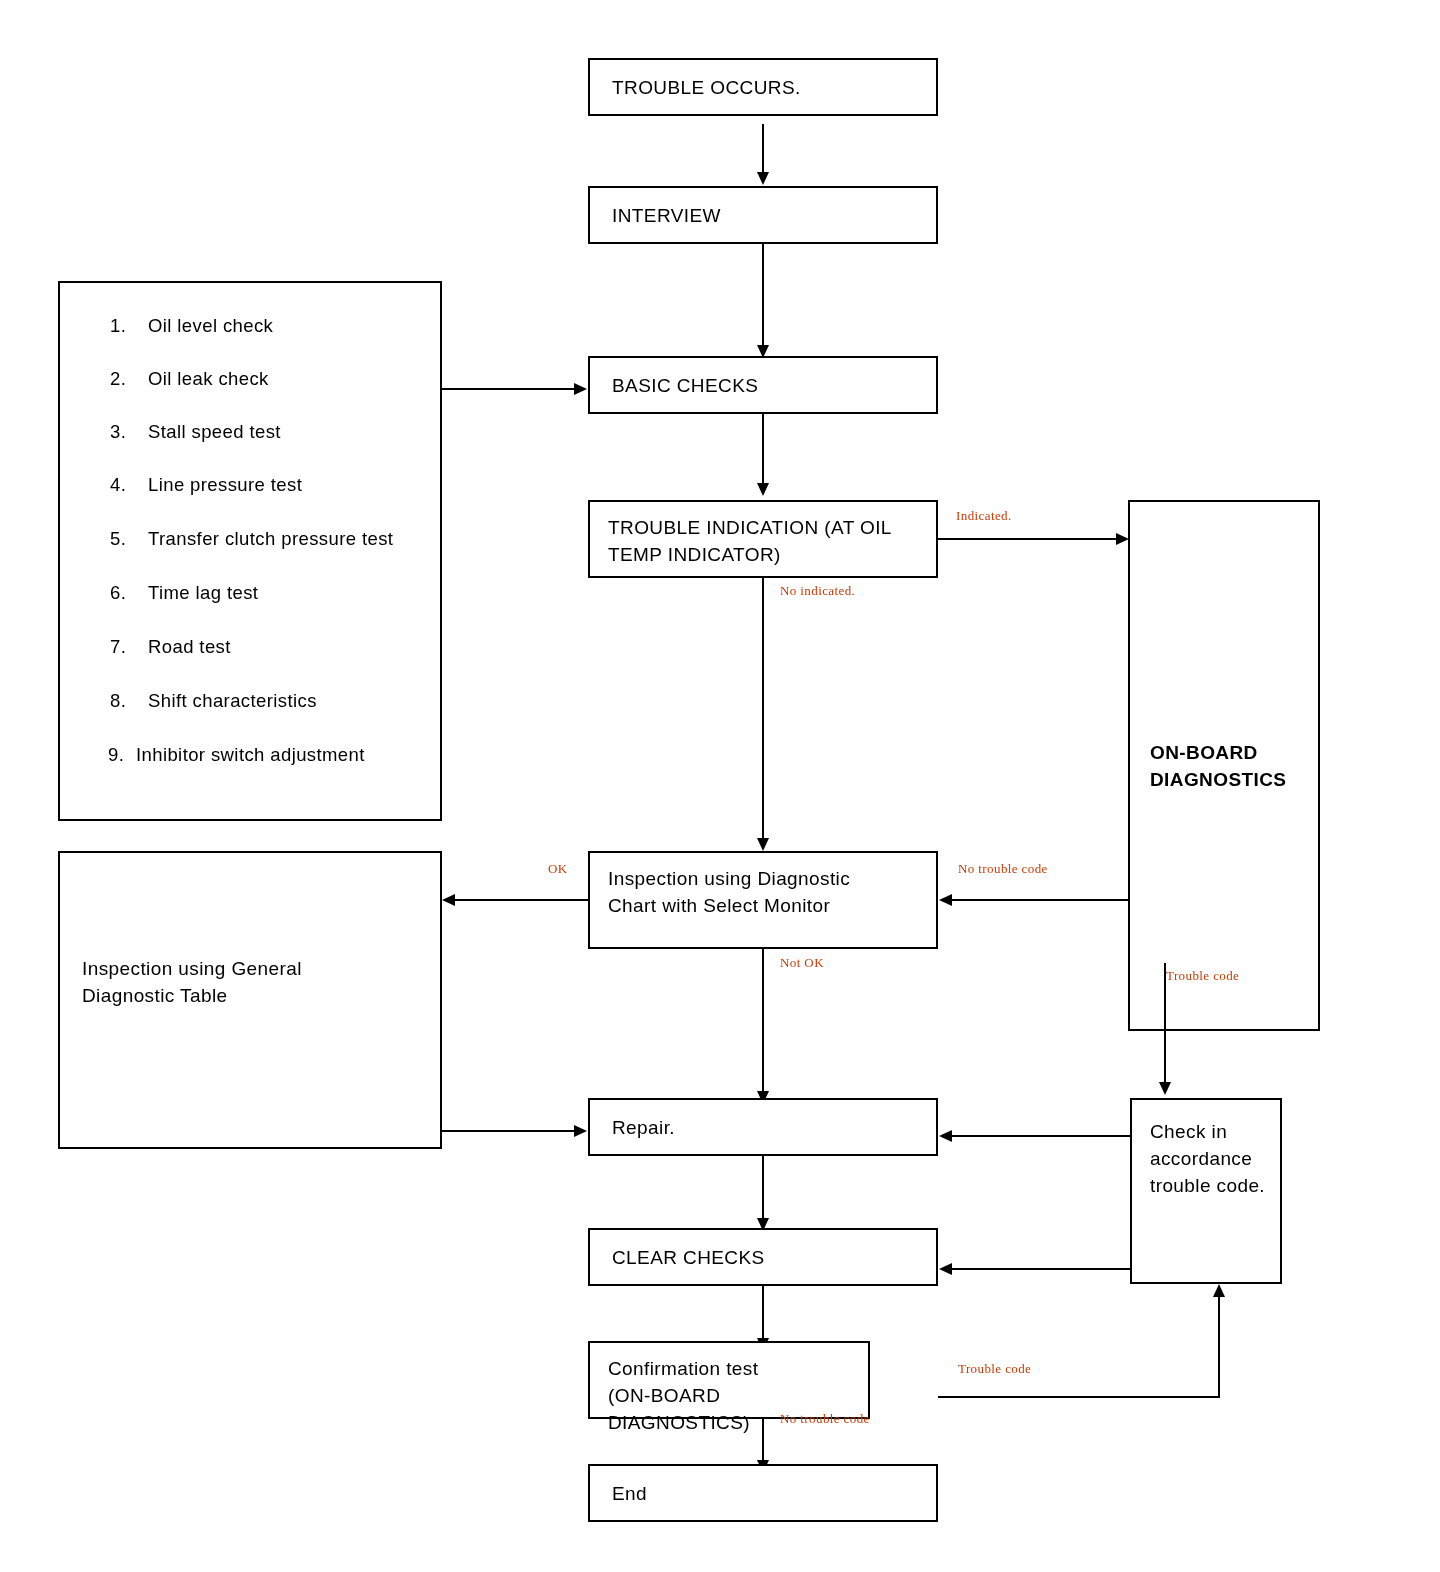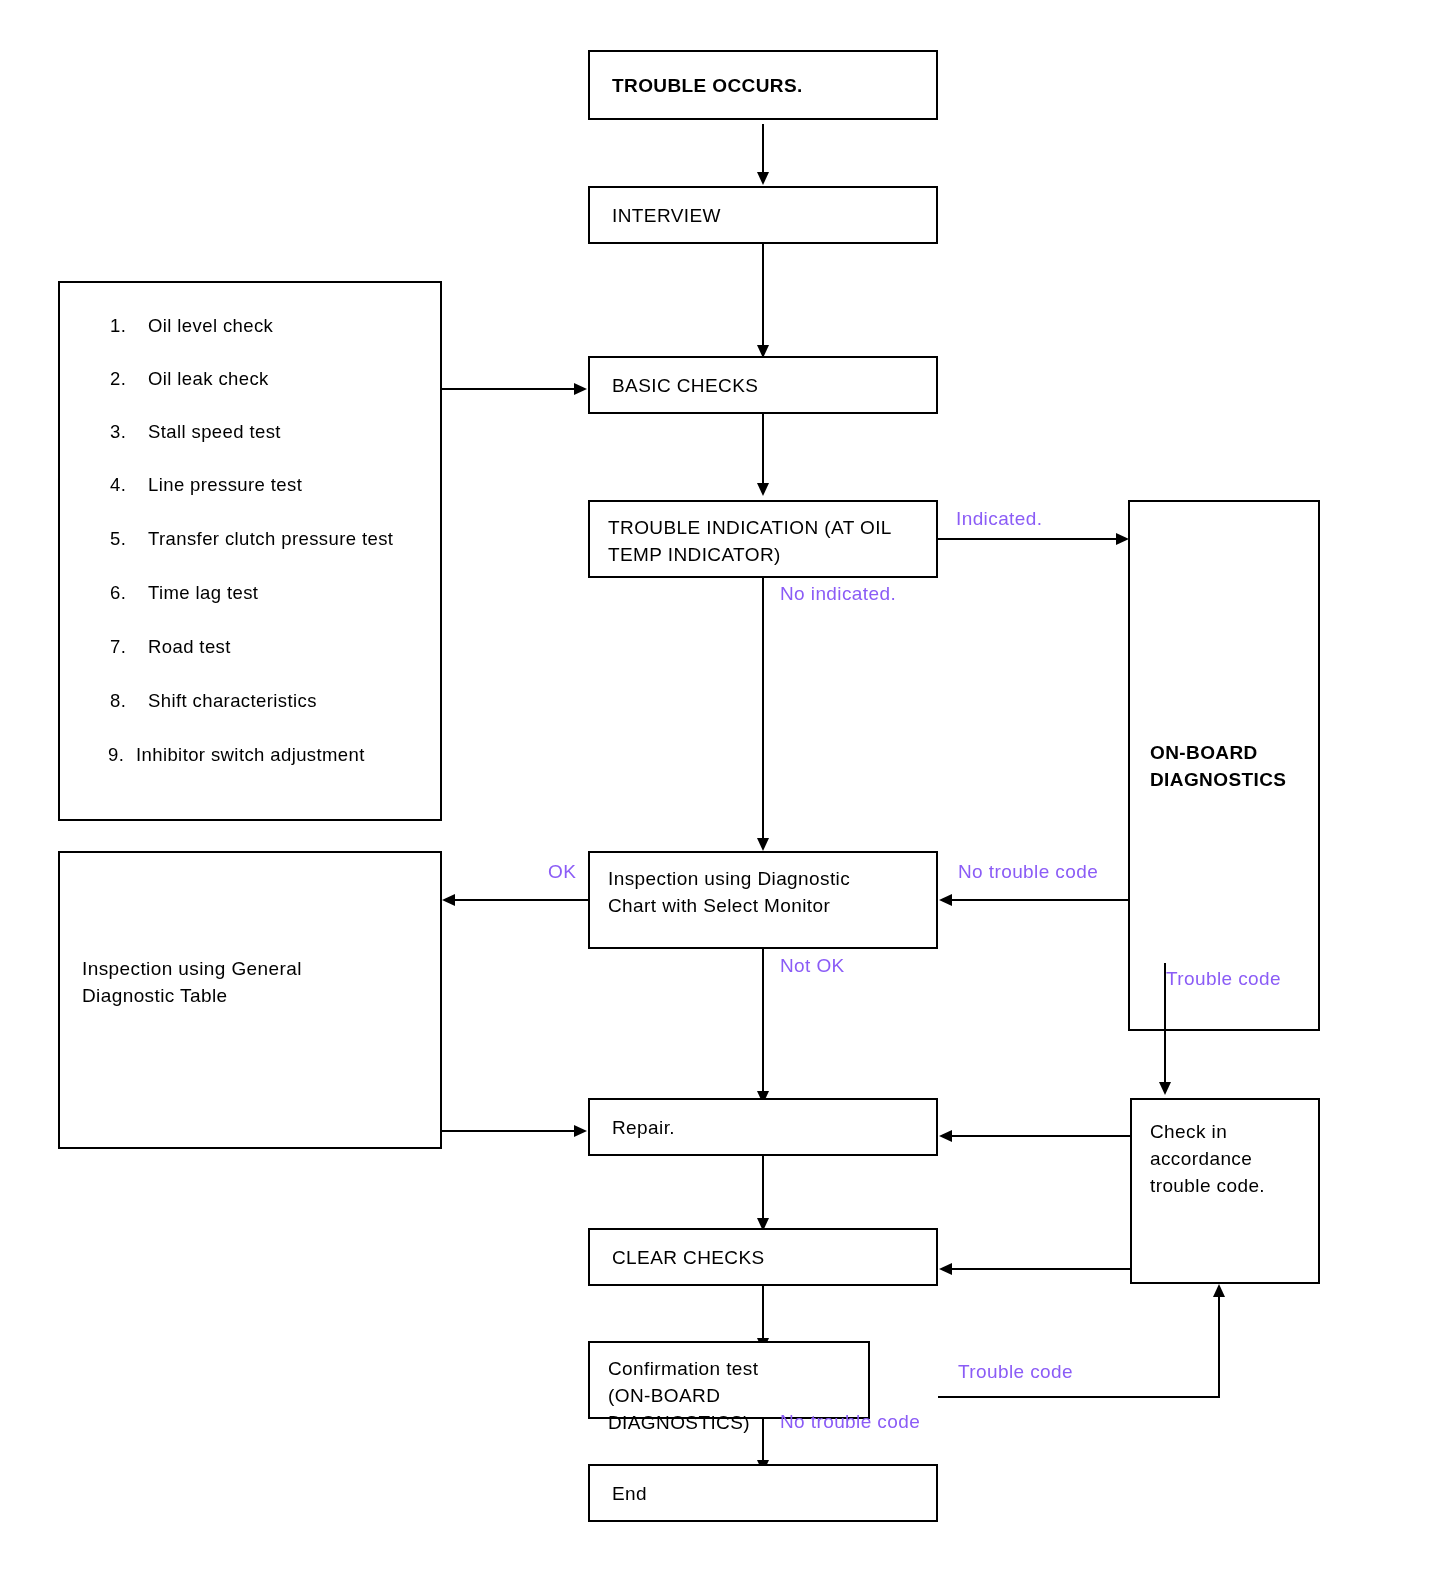--- a/index.html
+++ b/index.html
@@ -71,32 +71,33 @@
     border-bottom: 6px solid transparent;
     border-right: 13px solid #000;
   }
   .arrow-right {
     border-top: 6px solid transparent;
     border-bottom: 6px solid transparent;
     border-left: 13px solid #000;
   }
   .edge-label {
     position: absolute;
-    font-size: 19px;
+    font-size: 13px;
     letter-spacing: 0.4px;
     white-space: nowrap;
-    color: #8b5cf6;
+    color: #c2410c;
+    font-family: Liberation Serif, serif;
   }
 </style>
 </head>
 <body>
 
 <div id="canvas">
 
-  <div class="box" style="left:588px; top:50px; width:350px; height:70px;font-weight:bold;">
+  <div class="box" style="left:588px; top:58px; width:350px; height:58px;">
     <div class="txt txt-mid-left">TROUBLE OCCURS.</div>
   </div>
 
   <div class="vline" style="left:762px; top:124px; height:52px;"></div>
   <div class="arrow-down" style="left:757px; top:172px;"></div>
 
   <div class="box" style="left:588px; top:186px; width:350px; height:58px;">
     <div class="txt txt-mid-left">INTERVIEW</div>
   </div>
 
@@ -192,21 +193,21 @@
 Chart with Select Monitor</div>
   </div>
 
   <div class="edge-label" style="left:780px; top:955px;">Not OK</div>
   <div class="vline" style="left:762px; top:949px; height:146px;"></div>
   <div class="arrow-down" style="left:757px; top:1091px;"></div>
 
   <div class="hline" style="left:442px; top:1130px; width:134px;"></div>
   <div class="arrow-right" style="left:574px; top:1125px;"></div>
 
-  <div class="box" style="left:1130px; top:1098px; width:190px; height:186px;">
+  <div class="box" style="left:1130px; top:1098px; width:152px; height:186px;">
     <div class="txt" style="left:18px; top:18px;">Check in
 accordance
 trouble code.</div>
   </div>
 
   <div class="hline" style="left:952px; top:1135px; width:178px;"></div>
   <div class="arrow-left" style="left:939px; top:1130px;"></div>
 
   <div class="box" style="left:588px; top:1098px; width:350px; height:58px;">
     <div class="txt txt-mid-left">Repair.</div>

